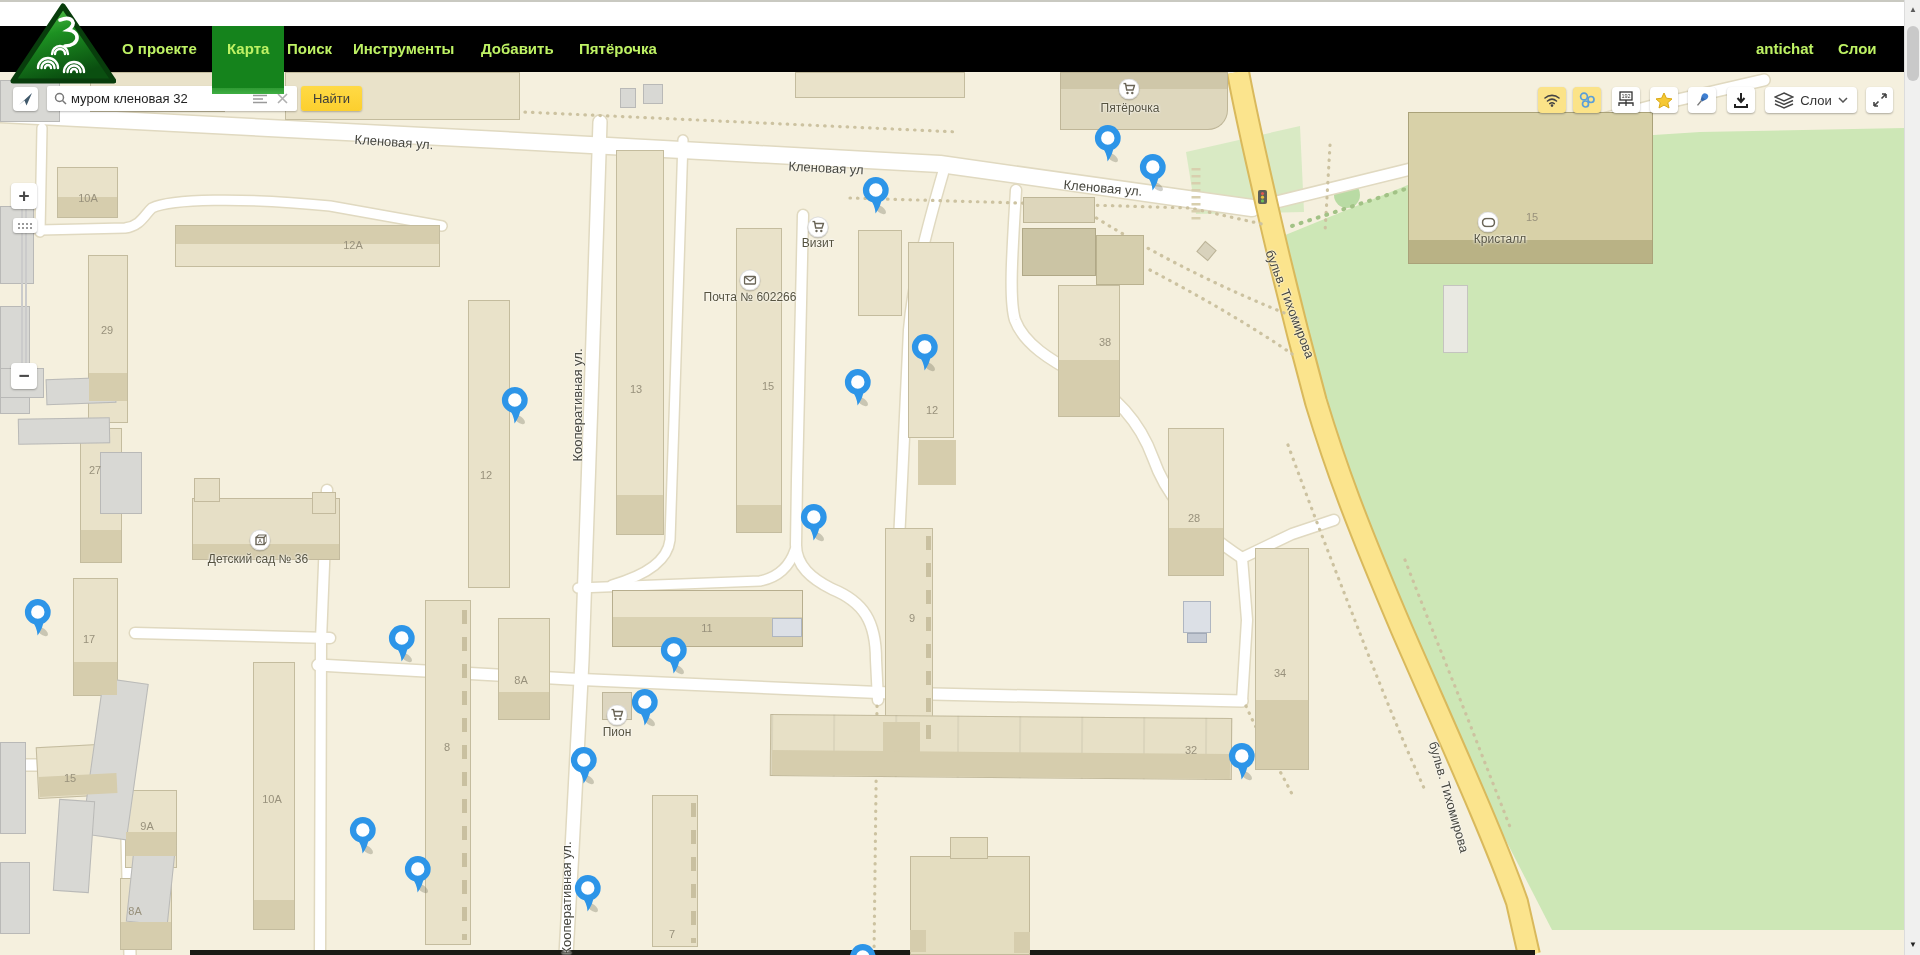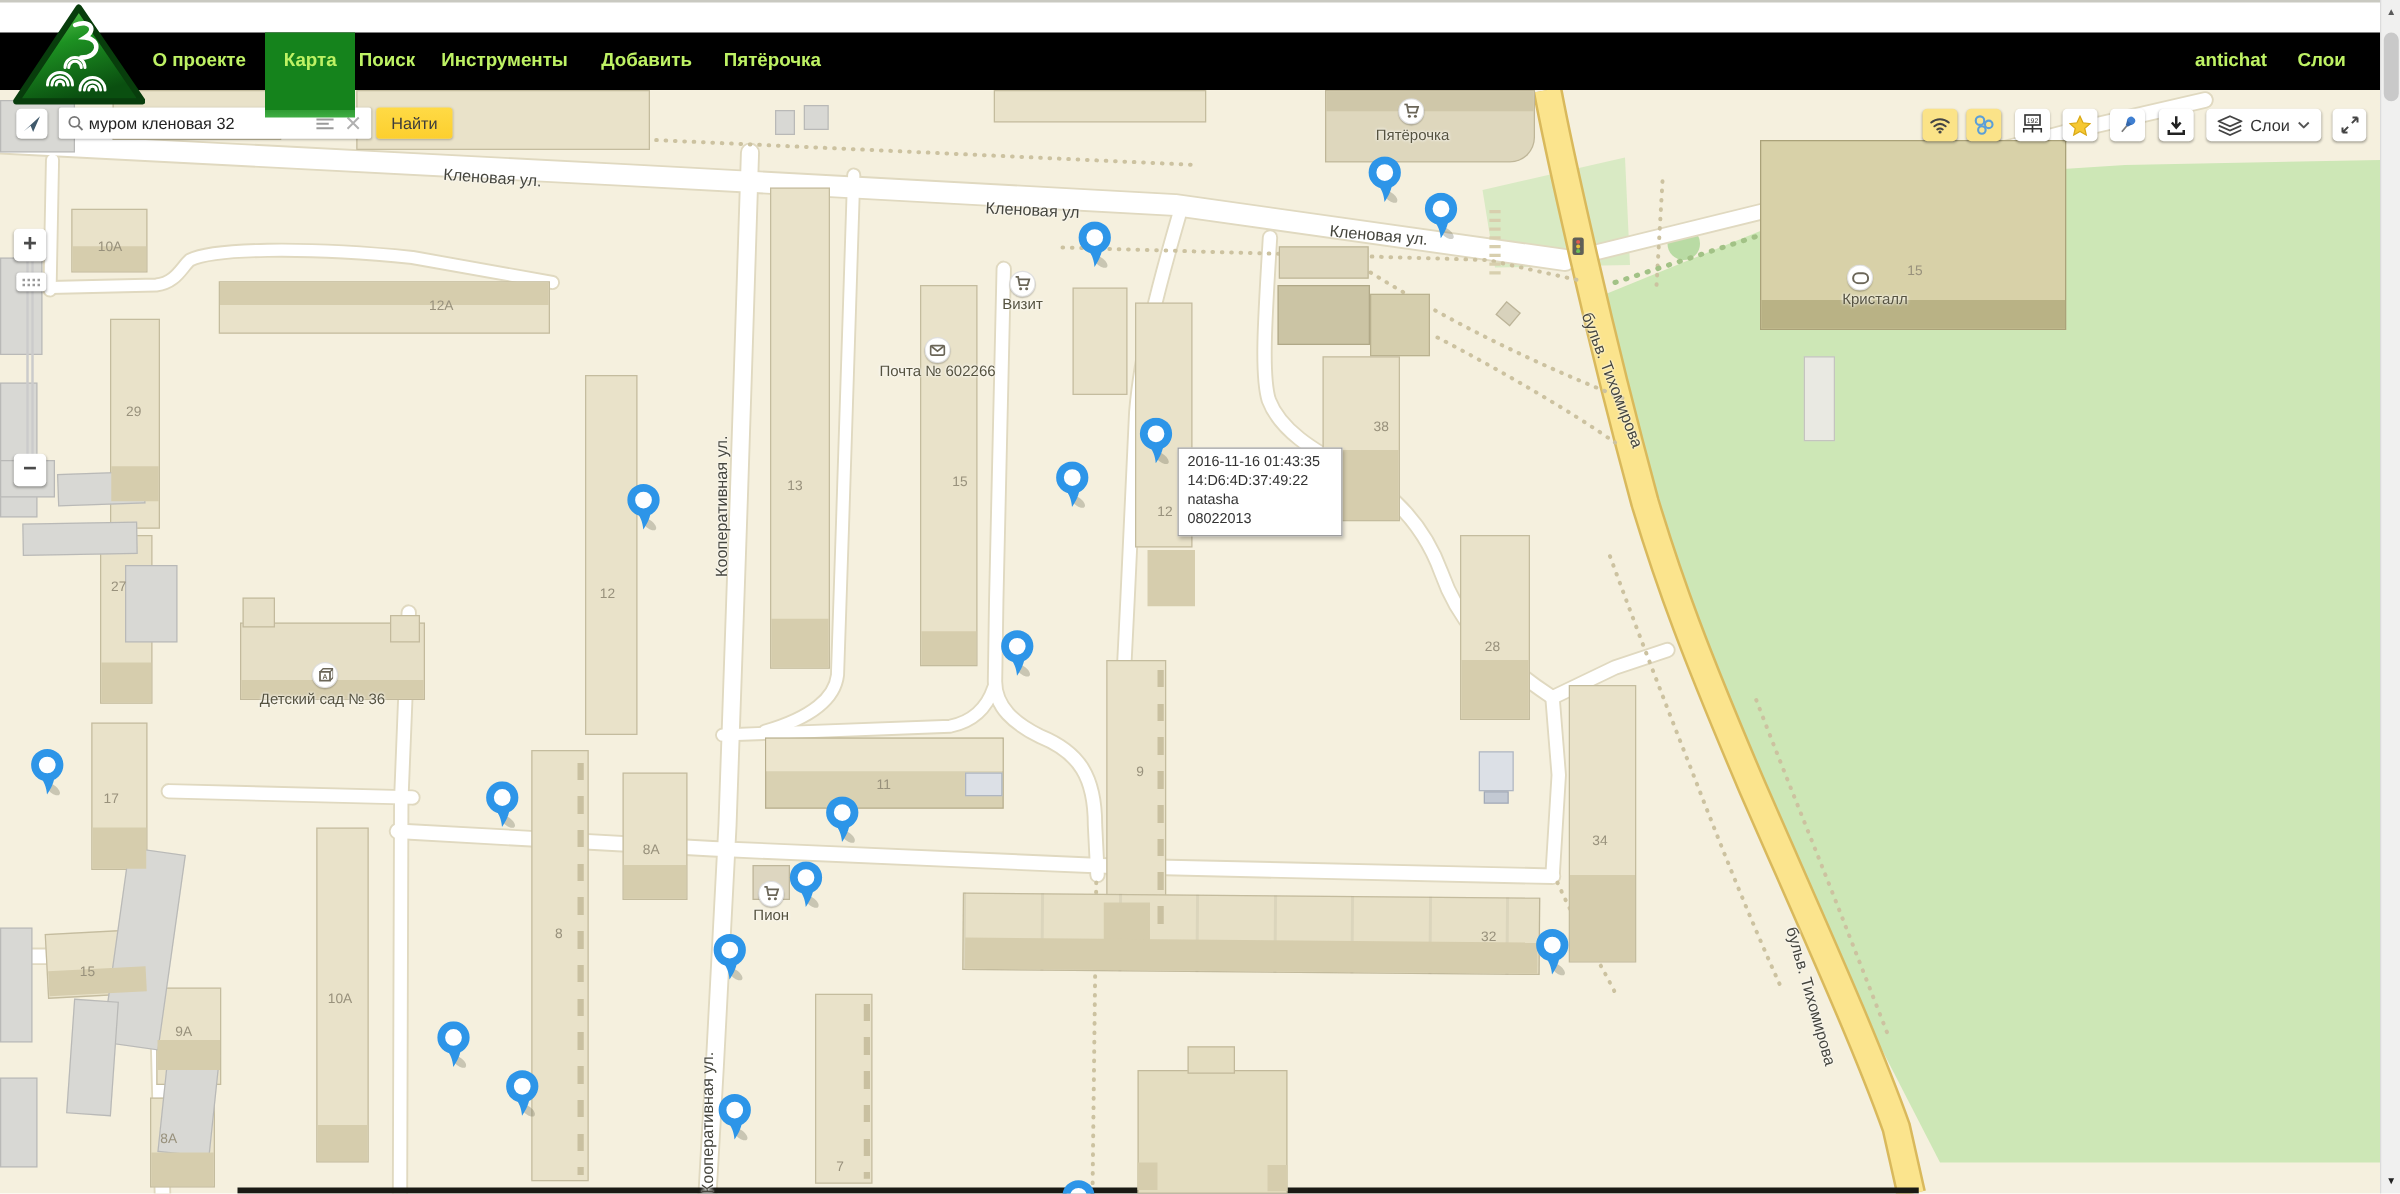--- a/index.html
+++ b/index.html
@@ -407,26 +407,20 @@
   <svg class="pin" style="left:1227px;top:743px" viewBox="0 0 30 40">
       <ellipse cx="19.5" cy="32.5" rx="6.5" ry="3.2" transform="rotate(38 19.5 32.5)" fill="rgba(110,110,90,.32)"></ellipse>
       <path d="M20.8 20.5 C20.5 26.5 18 31.5 14.6 36.5 C14.2 30.5 12 26 9.4 22.3 Z" fill="#2d95e8"></path>
       <circle cx="14.8" cy="13" r="9.8" fill="#fdfeff" stroke="#2d95e8" stroke-width="6.2"></circle>
     </svg>
   <svg class="pin" style="left:848px;top:944px" viewBox="0 0 30 40">
       <path d="M20.8 20.5 C20.5 26.5 18 31.5 14.6 36.5 C14.2 30.5 12 26 9.4 22.3 Z" fill="#2d95e8"></path>
       <circle cx="14.8" cy="13" r="9.8" fill="#fdfeff" stroke="#2d95e8" stroke-width="6.2"></circle>
     </svg>
 
-  <div id="tooltip">
-    <div>2016-11-16 01:43:35</div>
-    <div>14:D6:4D:37:49:22</div>
-    <div>natasha</div>
-    <div>08022013</div>
-  </div>
 
   <div class="ctl" style="left:13px;top:87px;width:25px;height:24px">
     <svg width="25" height="24" viewBox="0 0 25 24">
         <path d="M6 18 L19 6 L13.5 18.5 L11.5 13.5 Z" fill="#40596b"></path>
       </svg>
   </div>
   <div id="searchbox">
     <svg style="position:absolute;left:7px;top:6px" width="13" height="13" viewBox="0 0 13 13">
         <circle cx="5.5" cy="5.5" r="4" fill="none" stroke="#777" stroke-width="1.5"></circle>
         <path d="M8.5 8.5 L12 12" stroke="#777" stroke-width="1.5"></path>

